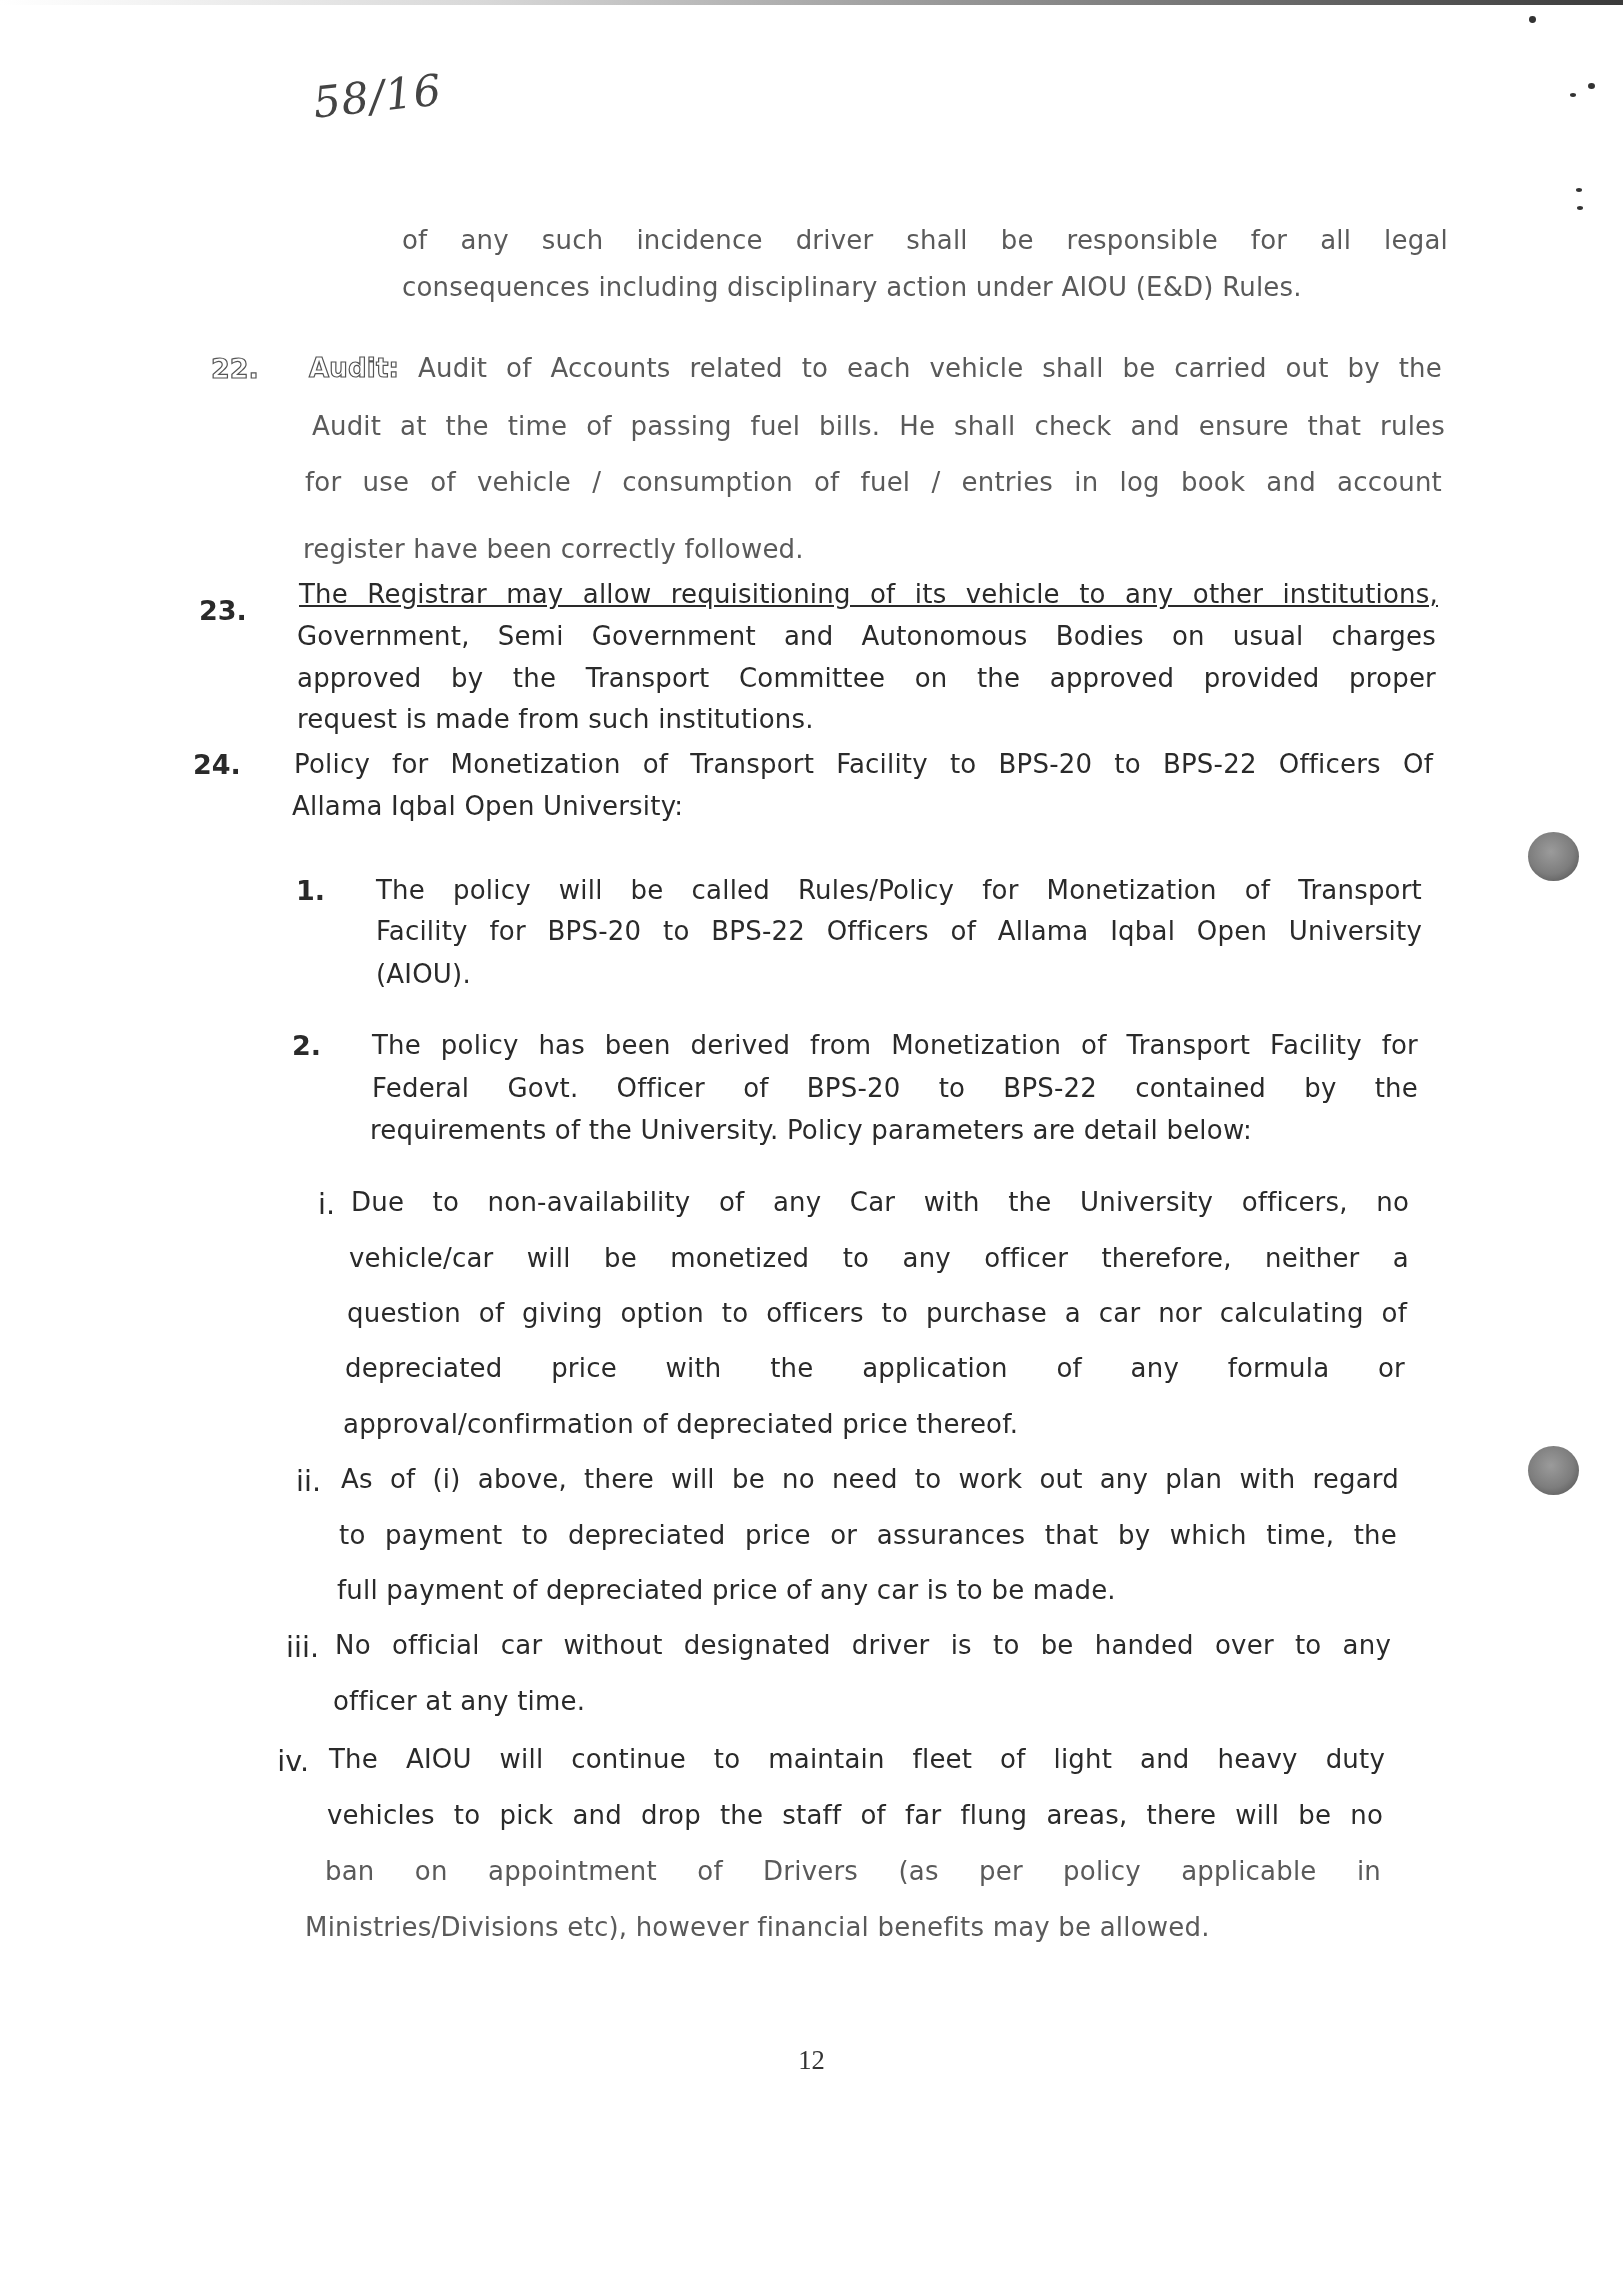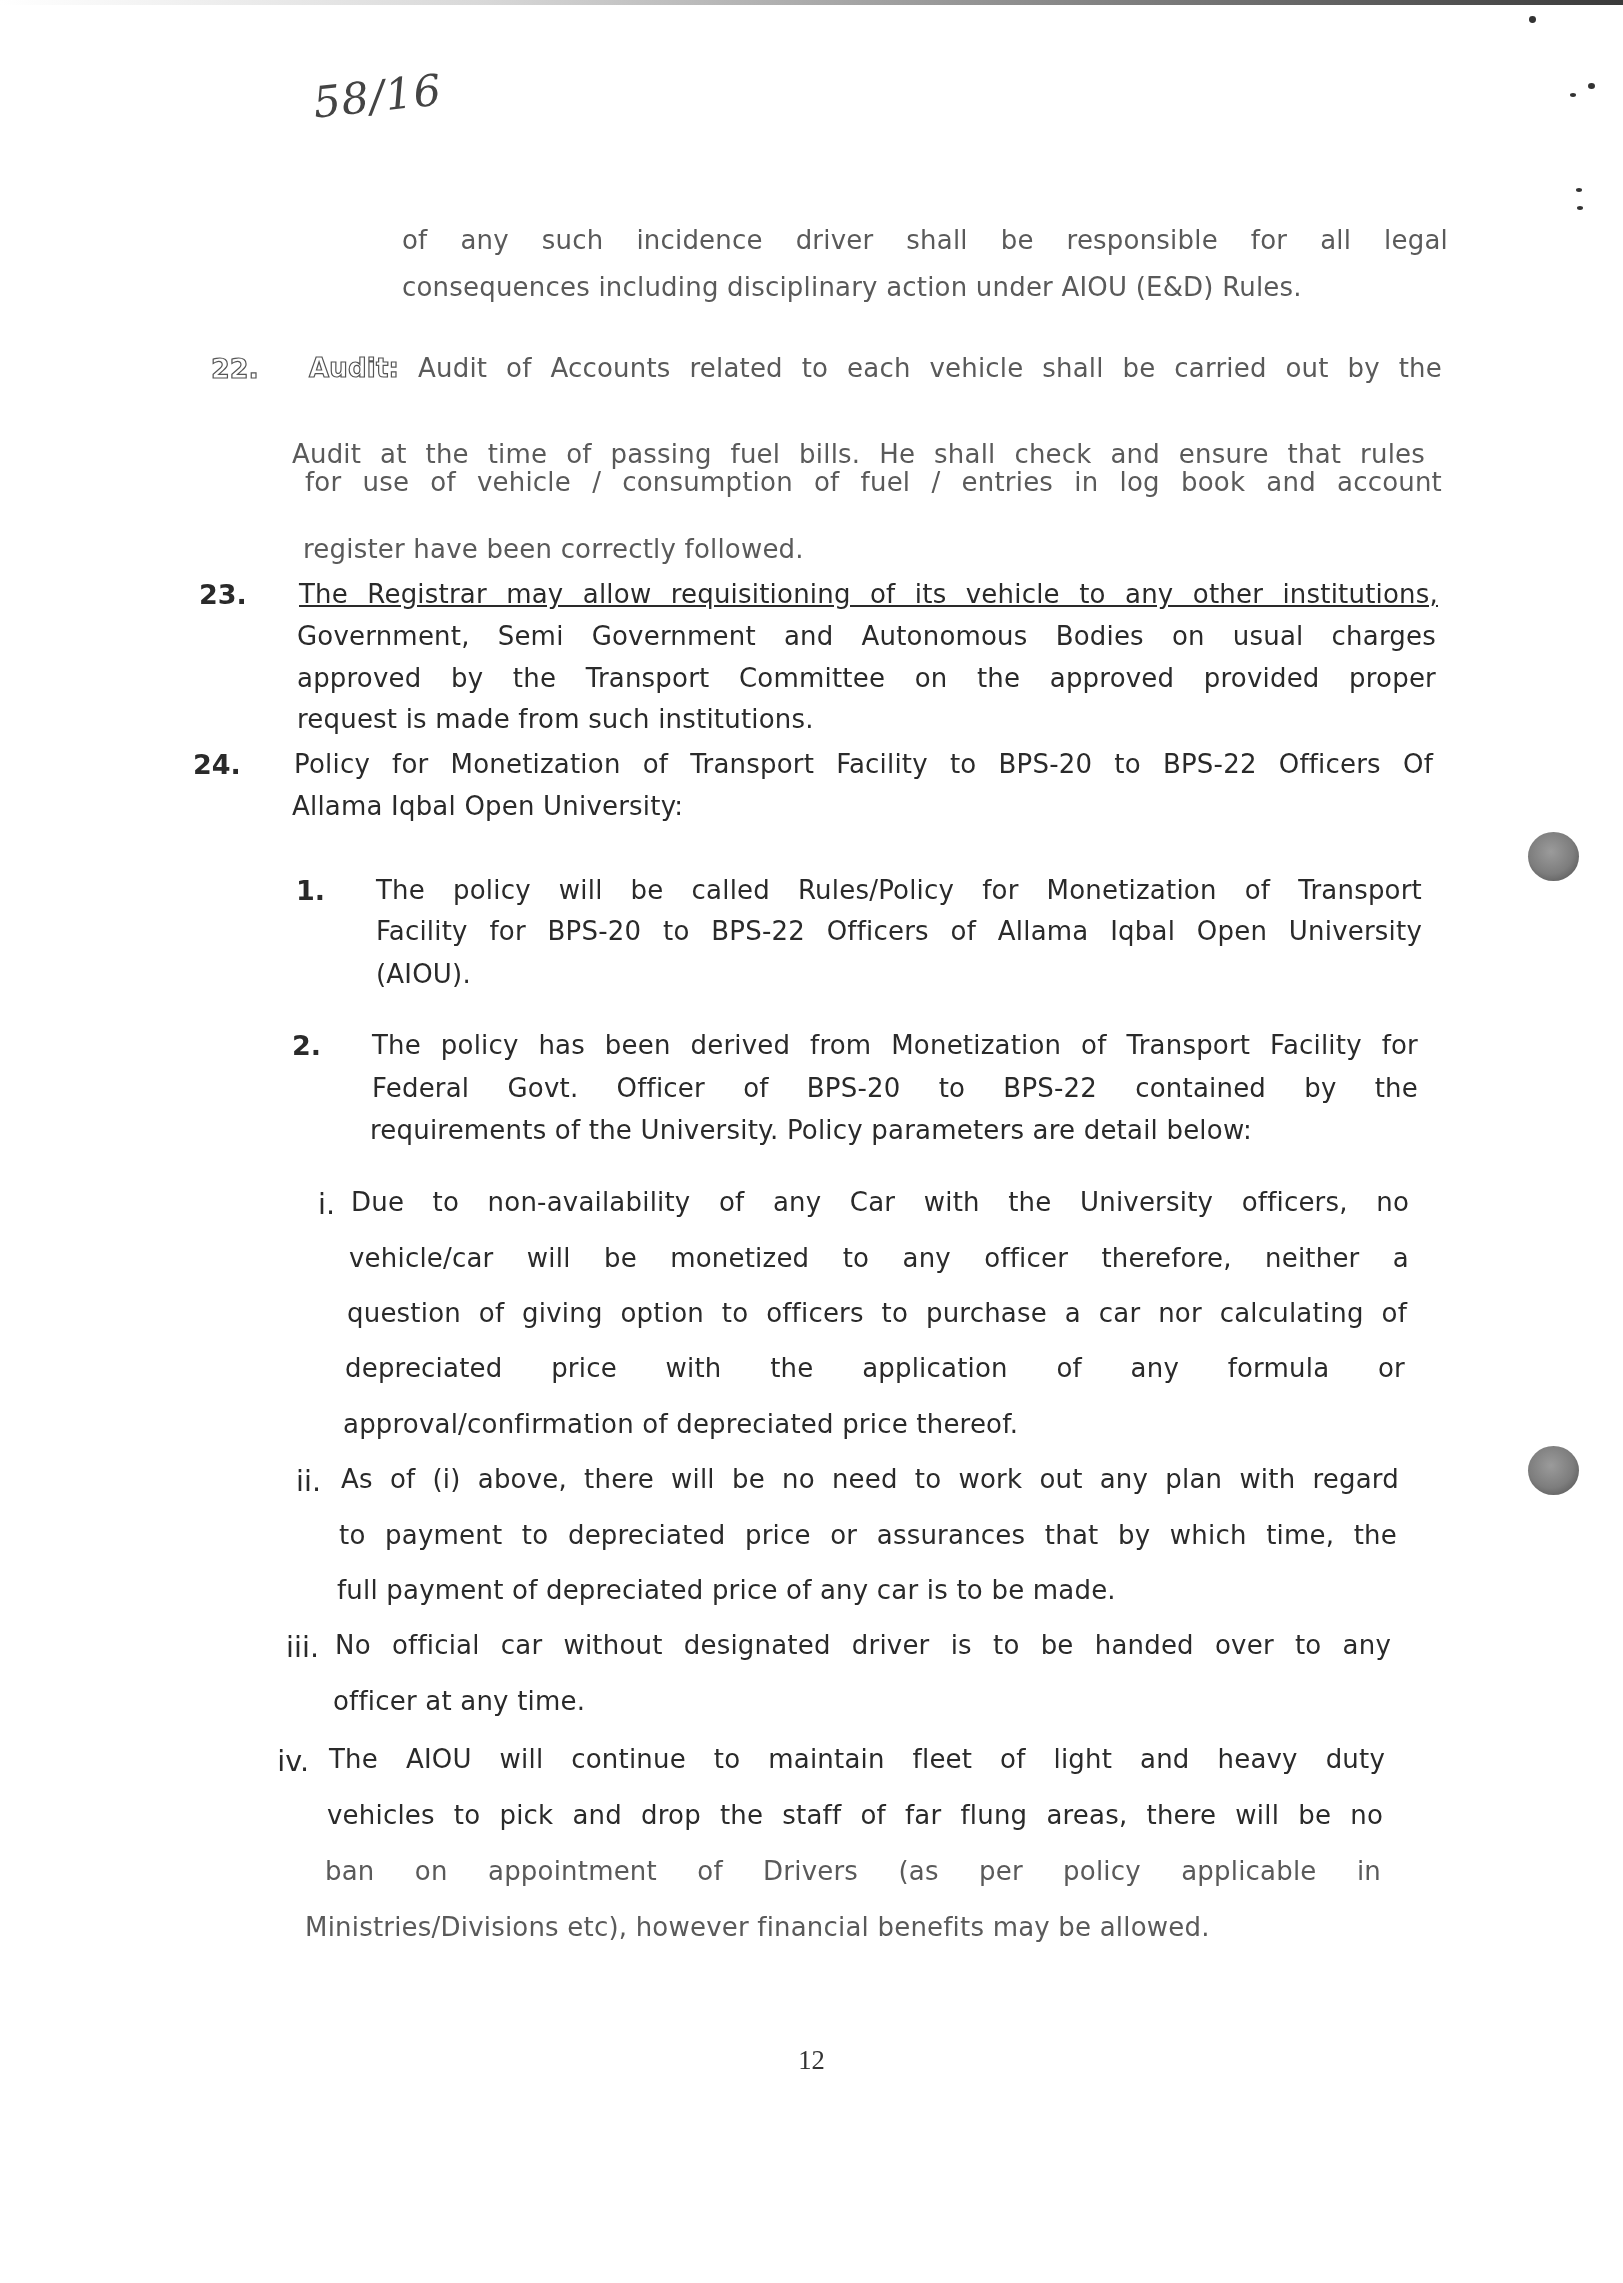--- a/index.html
+++ b/index.html
@@ -39,25 +39,25 @@
 <div class="punch-hole" style="left:1528px;top:1446px;"></div>
 
 <div class="line justify light" style="left:402px;top:225px;width:1046px;">of any such incidence driver shall be responsible for all legal</div>
 <div class="line light" style="left:402px;top:260px;margin-top:12px;">consequences including disciplinary action under AIOU (E&amp;D) Rules.</div>
 
 <div class="num outline" style="left:211px;top:353px;">22.</div>
 <div class="line justify light" style="left:309px;top:353px;width:1133px;">
   <span class="outline" style="font-weight:bold;">Audit:</span>
   <span>Audit of Accounts related to each vehicle shall be carried out by the</span>
 </div>
-<div class="line justify light" style="left:292px;top:411px;width:1133px;margin-top:28px;">Audit at the time of passing fuel bills. He shall check and ensure that rules</div>
+<div class="line justify light" style="left:312px;top:411px;width:1133px;">Audit at the time of passing fuel bills. He shall check and ensure that rules</div>
 <div class="line justify light" style="left:305px;top:467px;width:1137px;">for use of vehicle / consumption of fuel / entries in log book and account</div>
 <div class="line light" style="left:303px;top:522px;margin-top:12px;">register have been correctly followed.</div>
 
-<div class="num" style="left:199px;top:579px;">23.</div>
+<div class="num" style="left:199px;top:595px;">23.</div>
 <div class="line justify" style="left:299px;top:579px;width:1139px;text-decoration:underline;">The Registrar may allow requisitioning of its vehicle to any other institutions,</div>
 <div class="line justify" style="left:297px;top:621px;width:1139px;">Government, Semi Government and Autonomous Bodies on usual charges</div>
 <div class="line justify" style="left:297px;top:663px;width:1139px;">approved by the Transport Committee on the approved provided proper</div>
 <div class="line" style="left:297px;top:704px;">request is made from such institutions.</div>
 
 <div class="num" style="left:193px;top:749px;">24.</div>
 <div class="line justify" style="left:294px;top:749px;width:1139px;">Policy for Monetization of Transport Facility to BPS-20 to BPS-22 Officers Of</div>
 <div class="line" style="left:292px;top:791px;text-align:center;">Allama Iqbal Open University:</div>
 
 <div class="num" style="left:296px;top:875px;">1.</div>

